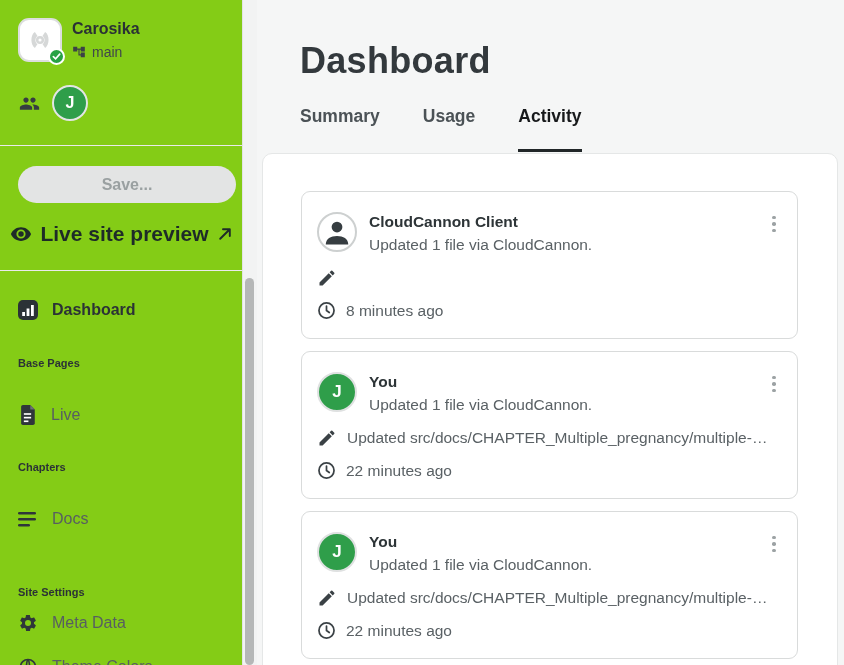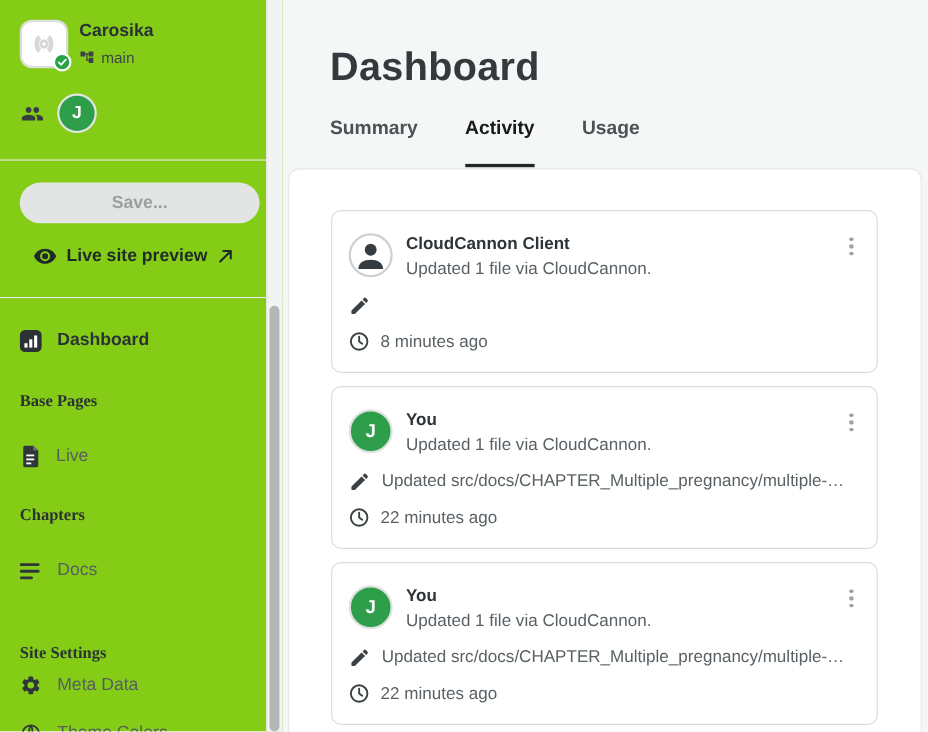--- a/index.html
+++ b/index.html
@@ -30,24 +30,24 @@
 
   .divider { position:absolute; left:0; width:257px; height:1px; background:#e9eaea; }
   #divider-1 { top:145px; } #divider-2 { top:270px; }
 
   .save-btn { position:absolute; left:18px; top:166px; width:218px; height:37px; border:none;
     border-radius:19px; background:#e3e4e4; color:#9aa0a1; font-family:inherit;
     font-size:16px; font-weight:700; cursor:pointer; }
 
   .preview-link { position:absolute; left:0; top:222px; width:243px; display:flex;
     align-items:center; justify-content:center; gap:8px; cursor:pointer; }
-  .preview-label { font-size:16px; font-weight:800; color:#1e2b28; }
+  .preview-label { font-size:21px; font-weight:800; color:#1e2b28; }
 
   .nav-row { position:absolute; left:18px; height:24px; display:flex; align-items:center; gap:14px; cursor:pointer; }
-  .nav-heading { position:absolute; left:18px; font-size:15px; font-weight:700; color:#2b3236;font-family:Liberation Serif, serif; }
+  .nav-heading { position:absolute; left:18px; font-size:11px; font-weight:700; color:#2b3236; }
   .nav-label { font-size:16px; color:#575e62; }
   .nav-label.bold { font-weight:700; color:#2b3236; }
 
   
   #main { position:absolute; left:257px; top:0; width:587px; height:665px; background:#f5f6f6; }
   .page-title { position:absolute; left:43px; top:40px; font-size:36px; font-weight:800; color:#33393d; letter-spacing:.3px; }
   .tabs { position:absolute; left:43px; top:106px; display:flex; gap:43px; }
   .tab { font-size:17.5px; font-weight:700; color:#4b5256; padding-bottom:22px; cursor:pointer; border-bottom:3px solid transparent; }
   .tab.active { color:#17191b; border-bottom-color:#212628; }
 
@@ -198,22 +198,22 @@
     <div class="scroll-thumb"></div>
   </div>
 </div>
 
 <div id="main">
 
   <h1 class="page-title">Dashboard</h1>
 
   <div class="tabs">
     <div class="tab">Summary</div>
+    <div class="tab">Usage</div>
     <div class="tab active">Activity</div>
-    <div class="tab">Usage</div>
   </div>
 
   <div class="panel">
 
     <div class="card" id="card-0">
       <div class="avatar person">
         <span>
           <svg width="36" height="36" viewBox="0 0 40 40" fill="#363d41">
               <circle cx="20" cy="14.5" r="6"></circle>
               <path d="M7.5 34 c0-6.5 5.6-9.5 12.5-9.5 s12.5 3 12.5 9.5 z"></path>

